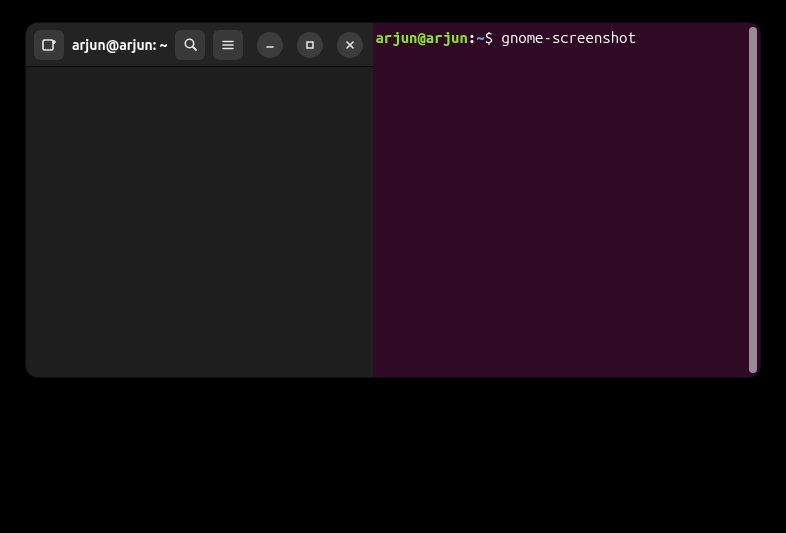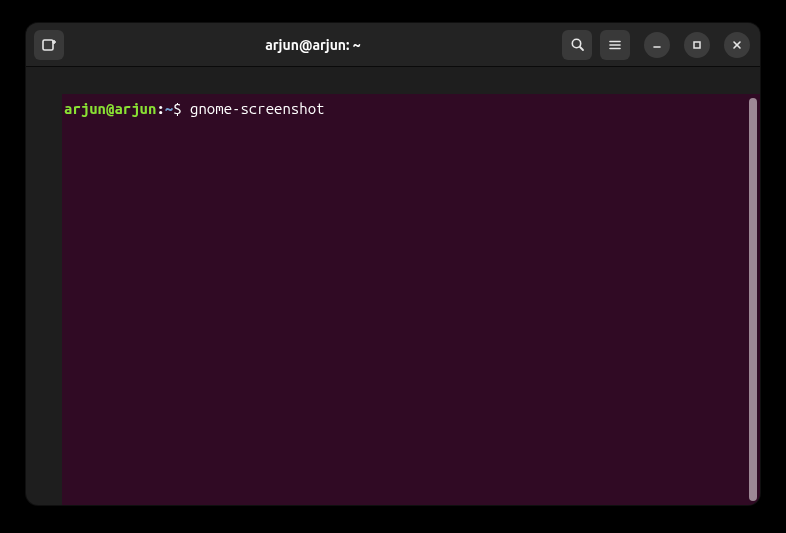--- a/index.html
+++ b/index.html
@@ -8,28 +8,27 @@
       height: 533px;
       background: #000;
       font-family: 'Ubuntu Mono', 'DejaVu Sans Mono', monospace;
       overflow: hidden;
     }
     .window {
       position: absolute;
       left: 26px;
       top: 23px;
       width: 734px;
-      height: 482px;
+      height: 354px;
       background: #1e1e1e;
       border-radius: 12px;
       overflow: hidden;
       display: flex;
-      flex-direction: column;
+      flex-direction: row;
       box-shadow: 0 0 0 1px rgba(255,255,255,0.06);
-      gap: 27px;
     }
     .titlebar {
       height: 44px;
       background: #232323;
       display: flex;
       align-items: center;
       padding: 0 8px;
       gap: 8px;
       border-bottom: 1px solid #0a0a0a;
     }
@@ -70,21 +69,20 @@
       margin-left: 6px;
       margin-right: 2px;
     }
     .term-body {
       flex: 1;
       background: #300a24;
       position: relative;
       padding: 6px 2px 6px 2px;
       font-size: 15px;
       line-height: 18px;
-      margin-left: 36px;
     }
     .scroll {
       position: absolute;
       right: 3px;
       top: 4px;
       bottom: 4px;
       width: 8px;
       background: #9d8895;
       border-radius: 4px;
     }

